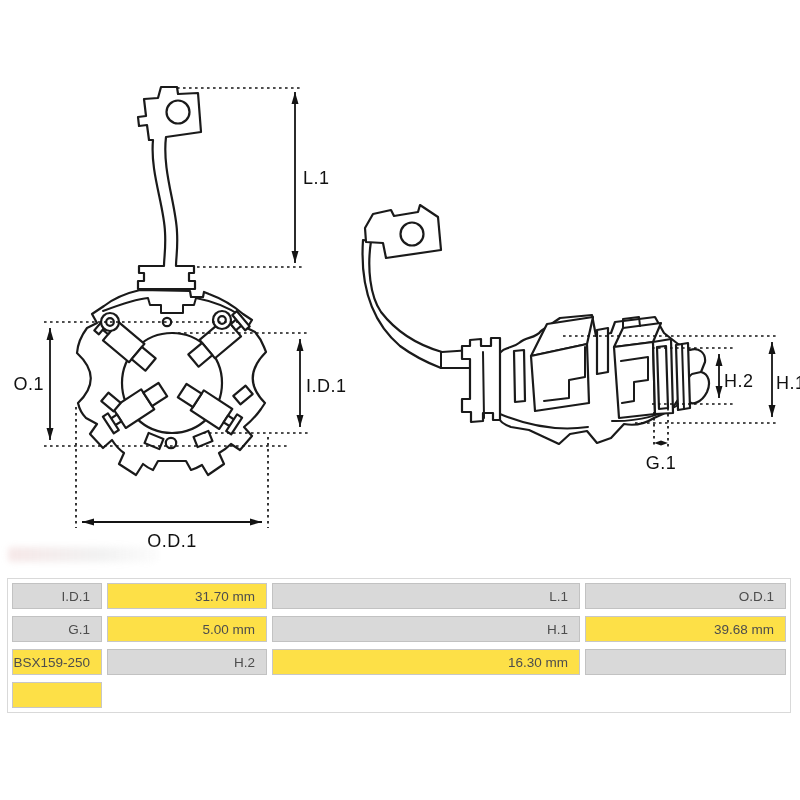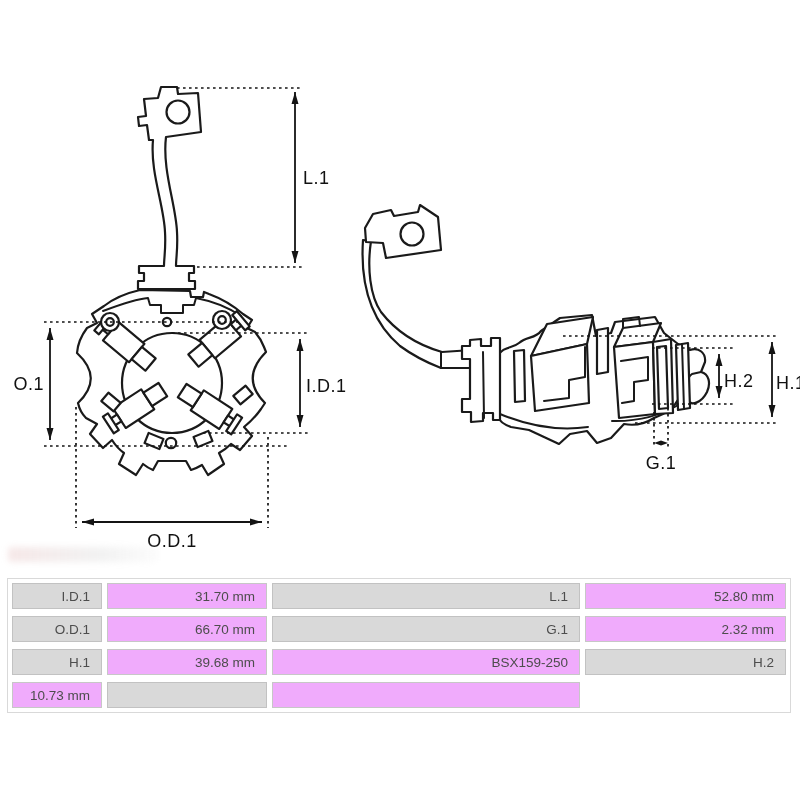--- a/index.html
+++ b/index.html
@@ -26,21 +26,21 @@
   
   .spec-table {
     position:absolute; left:7px; top:578px; width:784px; box-sizing:border-box;
     border:1px solid #d9d9d9; background:#ffffff; padding:4px;
     display:grid; grid-template-columns:90px 160px 308px 1fr; gap:7px 5px;
     font-size:13.5px; color:#4d4d4d;
   }
   .cell {
     box-sizing:border-box; height:26px; border:1px solid #c7c7c7;
     display:flex; align-items:center; justify-content:flex-end;
-    padding:0 11px 0 4px; white-space:nowrap; background:#f0abfc;
+    padding:0 11px 0 4px; white-space:nowrap; background:#fde047;
   }
   .cell.gray { background:#d9d9d9; border-color:#c2c2c2; }
 </style>
 </head>
 <body>
 
 <div class="stage">
 
   <svg width="800" height="570" viewBox="0 0 800 570">
     <defs>
@@ -232,30 +232,28 @@
   </svg>
 
   <div class="smudge"></div>
 
   
   <div class="spec-table">
 
     <div class="cell gray">I.D.1</div>
     <div class="cell">31.70 mm</div>
     <div class="cell gray">L.1</div>
-    <div class="cell">52.80 mm</div>
 
     <div class="cell gray">O.D.1</div>
-    <div class="cell">66.70 mm</div>
     <div class="cell gray">G.1</div>
-    <div class="cell">2.32 mm</div>
+    <div class="cell">5.00 mm</div>
 
     <div class="cell gray">H.1</div>
     <div class="cell">39.68 mm</div>
     <div class="cell">BSX159-250</div>
 
     <div class="cell gray">H.2</div>
-    <div class="cell">10.73 mm</div>
+    <div class="cell">16.30 mm</div>
     <div class="cell gray"></div>
     <div class="cell"></div>
   </div>
 
 </div>
 
 </body></html>

